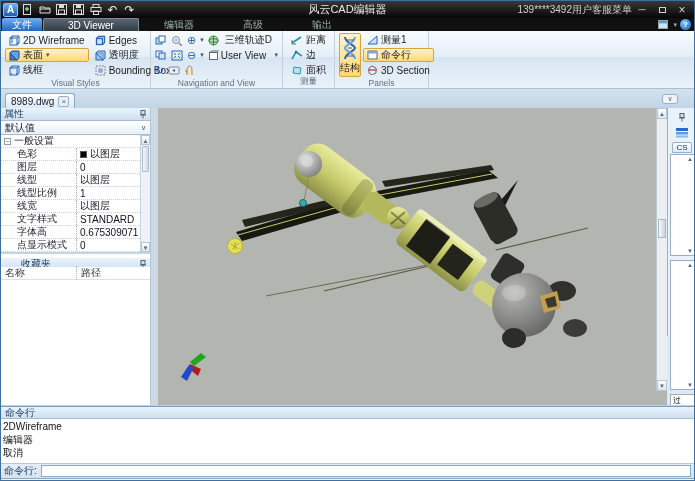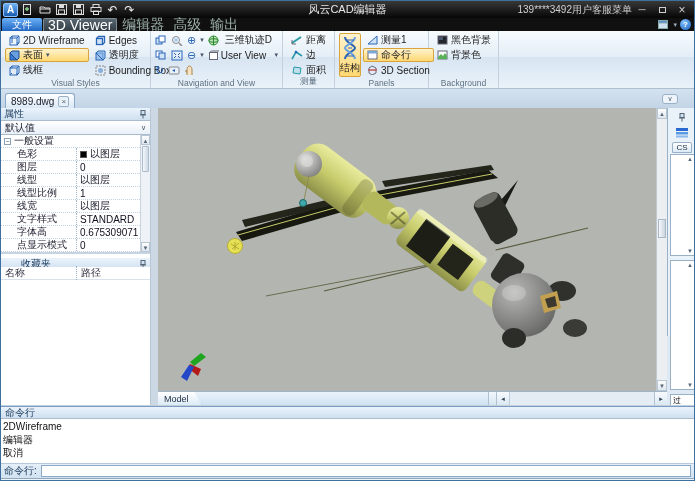--- a/index.html
+++ b/index.html
@@ -20,21 +20,21 @@
   .title-text{position:absolute;left:0;right:0;text-align:center;font-size:11px;color:#e8e8e8;pointer-events:none;}
   .tb-right{margin-left:auto;display:flex;align-items:center;gap:0;z-index:2;}
   .tb-link{color:#d0d0d0;font-size:10px;}
   .winbtn{width:20px;height:13px;display:flex;align-items:center;justify-content:center;color:#cfcfcf;font-size:10px;}
   .maxglyph{width:7px;height:6px;border:1px solid #cfcfcf;display:inline-block;}
   
   .tabrow{position:absolute;top:17px;left:0;right:0;height:13px;background:#101010;
     display:flex;align-items:stretch;gap:1px;padding-left:1px;}
   .filebtn{background:linear-gradient(#6db1f7,#1f66c2);color:#fff;padding:0 10px;display:flex;
     align-items:center;border-radius:2px 2px 0 0;font-size:10px;}
-  .rtab{display:flex;align-items:center;padding:0 4px;color:#9cb0aa;font-size:14px;}
+  .rtab{display:flex;align-items:center;padding:0 24px;color:#9cb0aa;font-size:10px;}
   .rtab.active{background:linear-gradient(#5a6770,#313b44);border:1px solid #7e8c96;border-bottom:none;
     color:#fff;border-radius:2px 2px 0 0;}
   .tabrow-right{margin-left:auto;display:flex;align-items:center;gap:3px;padding-right:3px;}
   .helpbtn{width:11px;height:11px;border-radius:50%;background:radial-gradient(circle at 35% 30%,#7fc0ff,#1a62c0);
     color:#fff;font-size:8px;display:flex;align-items:center;justify-content:center;font-weight:bold;}
   
   .ribbon{position:absolute;top:30px;left:0;right:0;height:58px;
     background:linear-gradient(#f7fbfe 0%,#e4eef7 45%,#d7e5f2 46%,#eaf2f9 100%);
     border-bottom:1px solid #aebfd0;display:flex;}
   .group{position:relative;padding:2px 4px 11px 4px;border-right:1px solid #c3d1df;display:flex;gap:2px;}
@@ -357,39 +357,20 @@
           <svg class="svgi" width="11" height="10" viewBox="0 0 11 10">
               <path d="M2 3l3-2 4 2v5l-4 2-3-2z" fill="none" stroke="#667"></path>
               <path d="M1 5h9" stroke="#c05050" stroke-width="1.4"></path>
             </svg>
           <span>3D Section</span>
         </span>
       </div>
       <div class="glabel">Panels</div>
     </div>
 
-    <div class="group" style="width:70px;">
-      <div class="gcol">
-        <span class="rbtn">
-          <svg class="svgi" width="11" height="10" viewBox="0 0 11 10">
-              <rect x="1" y="1" width="9" height="8" fill="#22252c" stroke="#667"></rect>
-              <rect x="2" y="2" width="4" height="3" fill="#4a5a70"></rect>
-            </svg>
-          <span>黑色背景</span>
-        </span>
-        <span class="rbtn">
-          <svg class="svgi" width="11" height="10" viewBox="0 0 11 10">
-              <rect x="1" y="1" width="9" height="8" fill="#fff" stroke="#667"></rect>
-              <path d="M1 7l3-3 2 2 2-3 2 3v3H1z" fill="#58b058"></path>
-            </svg>
-          <span>背景色</span>
-        </span>
-      </div>
-      <div class="glabel">Background</div>
-    </div>
 
     <div style="flex:1;"></div>
   </div>
 
   <div class="docbar">
     <span class="doctab">
       <span>8989.dwg</span>
       <span class="docclose">×</span>
     </span>
     <span class="collapsebtn">∨</span>
@@ -572,27 +553,20 @@
         <polygon points="32,256 43,261 40,268 30,260" fill="#b51a1a"></polygon>
         <polygon points="31,257 23,269 29,273 36,259" fill="#2448c8"></polygon>
       </svg>
 
       <div class="vscroll">
         <div class="sarrow">▲</div>
         <div class="vthumb"></div>
         <div class="sarrow down">▼</div>
       </div>
 
-      <div class="modelbar">
-        <span class="modeltab">Model</span>
-        <span class="mhandle"></span>
-        <span class="harrow">◂</span>
-        <span class="htrack"></span>
-        <span class="harrow">▸</span>
-      </div>
     </div>
 
     <div class="rightpanel">
       <div class="rp-icons">
         <span>
           <svg class="svgi" width="8" height="9" viewBox="0 0 8 9">
               <rect x="2" y="0.5" width="4" height="4" fill="#cfe0f0" stroke="#567"></rect>
               <path d="M1 5h6M4 5v3.5" stroke="#567"></path>
             </svg>
         </span>

